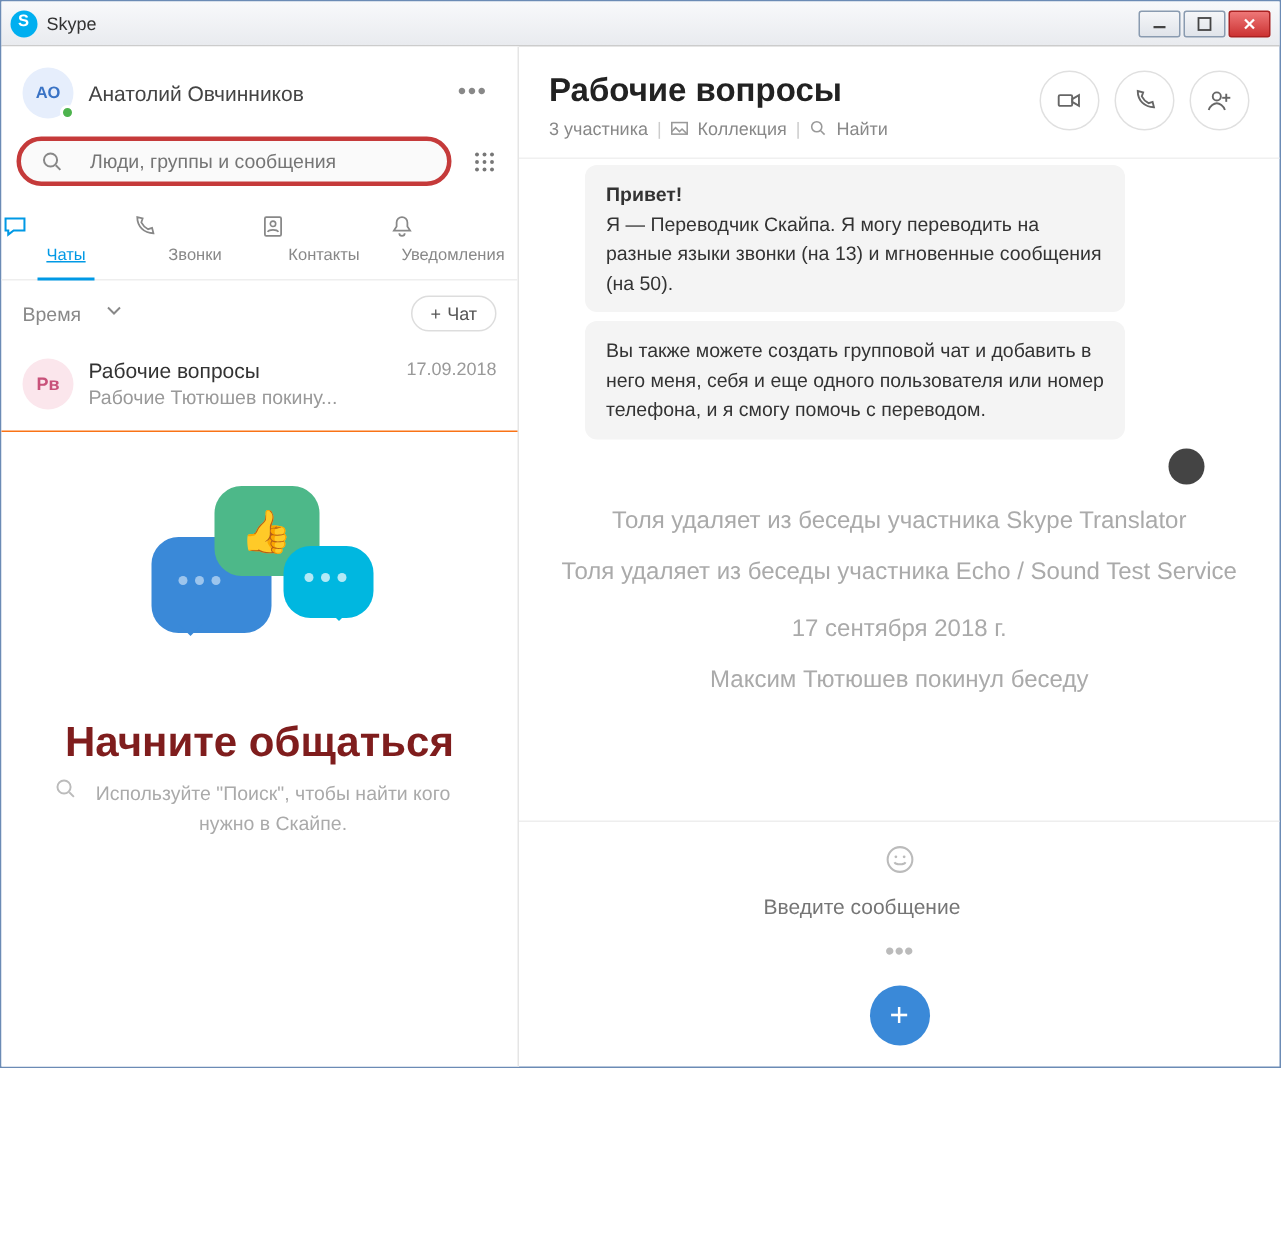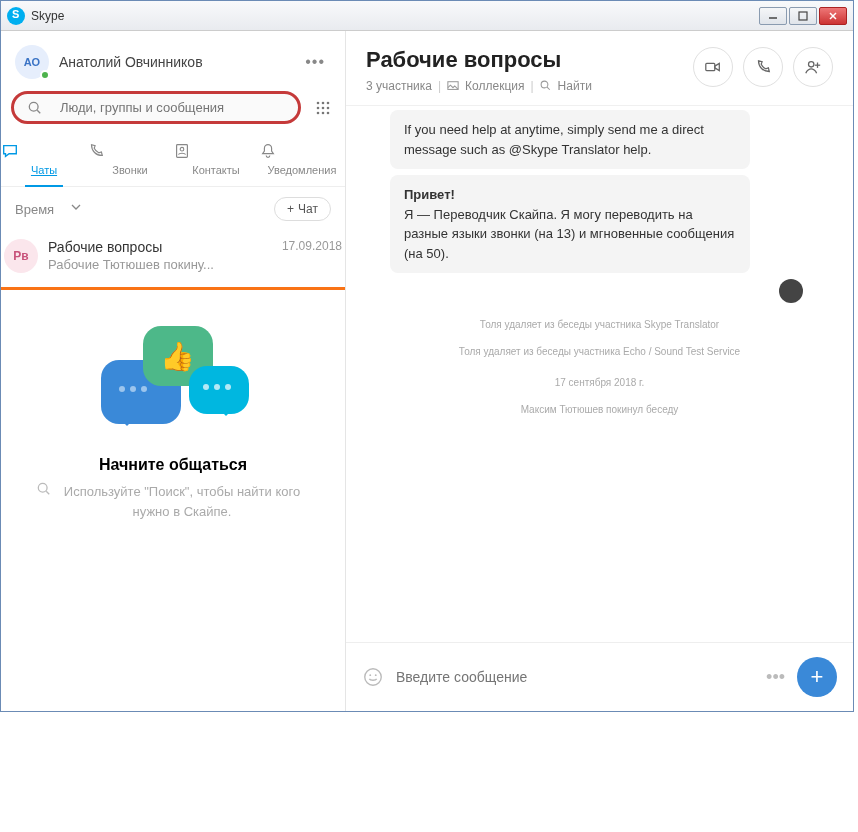--- a/index.html
+++ b/index.html
@@ -37,62 +37,62 @@
 .tabs { display: flex; border-bottom: 1px solid #eee; }
 .tab { flex: 1; text-align: center; padding: 6px 0 10px; font-size: 11px; color: #888; cursor: pointer; position: relative; }
 .tab.active { color: #0099e5; text-decoration: underline; }
 .tab.active::after { content: ""; position: absolute; bottom: -1px; left: 28%; right: 28%; height: 2px; background: #0099e5; }
 .tab .tab-ico { display: block; height: 20px; font-size: 16px; margin-bottom: 2px; }
 
 .filter-row { display: flex; align-items: center; padding: 10px 14px; }
 .sort-btn { font-size: 13px; color: #888; cursor: pointer; display: flex; align-items: flex-start; gap: 17px; }
 .new-chat-btn { margin-left: auto; border: 1px solid #ddd; border-radius: 16px; padding: 4px 12px; font-size: 12px; color: #555; cursor: pointer; display: flex; align-items: center; gap: 4px; background: #fff; }
 
-.chat-item { display: flex; padding: 8px 3px 14px; cursor: pointer; border-bottom: 3px solid #f97316; }
+.chat-item { display: flex; padding: 8px 14px 14px; cursor: pointer; border-bottom: 1px solid #f97316; }
 .chat-avatar { width: 34px; height: 34px; border-radius: 50%; background: #fbe6ec; color: #c8527a; font-size: 12px; font-weight: 600; display: flex; align-items: center; justify-content: center; margin-right: 10px; }
 .chat-body { flex: 1; min-width: 0; }
 .chat-title-row { display: flex; }
 .chat-title { font-size: 14px; color: #333; flex: 1; }
 .chat-date { font-size: 12px; color: #999; }
 .chat-preview { font-size: 13px; color: #999; white-space: nowrap; overflow: hidden; text-overflow: ellipsis; margin-top: 2px; }
 
 .empty-state { flex: 1; display: flex; flex-direction: column; align-items: center; justify-content: flex-start; padding-top: 30px; text-align: center; }
 .empty-illus { width: 160px; height: 120px; position: relative; margin-bottom: 16px; }
 .bubble { position: absolute; border-radius: 18px; }
 .bubble.b1 { width: 80px; height: 64px; background: #3a89d8; left: 8px; top: 40px; }
 .bubble.b1::after { content:""; position:absolute; bottom:-10px; left:18px; border:8px solid transparent; border-top-color:#3a89d8; }
 .bubble.b2 { width: 70px; height: 60px; background: #4db889; left: 50px; top: 6px; display:flex; align-items:center; justify-content:center; color:#e6b17e; font-size:28px; }
 .bubble.b3 { width: 60px; height: 48px; background: #00b7e0; right: 4px; top: 46px; }
 .bubble.b3::after { content:""; position:absolute; bottom:-9px; right:16px; border:7px solid transparent; border-top-color:#00b7e0; }
 .dots { position:absolute; display:flex; gap:5px; }
 .dots span { width:6px; height:6px; border-radius:50%; }
 .bubble.b1 .dots { top:26px; left:18px; } .bubble.b1 .dots span { background:#9cc5ed; }
 .bubble.b3 .dots { top:18px; left:14px; } .bubble.b3 .dots span { background:#b3e9f6; }
-.empty-title { font-size: 16px; font-weight: 600; color: #000000; margin-bottom: 8px; }
+.empty-title { font-size: 28px; font-weight: 600; color: #7f1d1d; margin-bottom: 8px; margin-top: 25px; }
 .empty-sub { font-size: 13px; color: #aaa; padding: 0 36px; line-height: 1.5; display: flex; align-items: flex-start; gap: 4px; justify-content: center; }
 
 
 .main { flex: 1; display: flex; flex-direction: column; }
 .chat-header { padding: 16px 20px 12px; display: flex; align-items: flex-start; border-bottom: 1px solid #f0f0f0; }
 .chat-header .meta { flex: 1; }
 .chat-header h1 { font-size: 22px; font-weight: 700; color: #222; margin-bottom: 6px; }
 .chat-header .sub { font-size: 12px; color: #888; display: flex; align-items: center; gap: 6px; flex-wrap: wrap; }
 .chat-header .sub .sep { color: #ccc; }
 .header-actions { display: flex; gap: 10px; }
 .hact { width: 40px; height: 40px; border: 1px solid #e0e0e0; border-radius: 50%; display: flex; align-items: center; justify-content: center; color: #666; cursor: pointer; background: #fff; }
 
 .messages { flex: 1; overflow-y: auto; padding: 4px 20px 10px; }
 .msg-group { max-width: 360px; margin: 0 0 6px 24px; }
 .msg { background: #f4f4f4; border-radius: 8px; padding: 10px 14px; font-size: 13px; color: #333; line-height: 1.5; margin-bottom: 6px; }
 .msg b { font-weight: 600; }
 .msg-avatar-right { width: 24px; height: 24px; border-radius: 50%; background: #444; margin-left: auto; margin-right: 30px; }
-.sys { text-align: center; font-size: 10px; color: #aaa; margin: 16px 0; }
+.sys { text-align: center; font-size: 16px; color: #aaa; margin: 16px 0; }
 .sys.date { margin-top: 20px; }
 
-.composer { border-top: 1px solid #eee; padding: 14px 16px; display: flex; align-items: center; gap: 12px; }
+.composer { border-top: 1px solid #eee; padding: 14px 16px; display: flex; align-items: center; gap: 12px; flex-direction: column; }
 .composer .emoji-btn, .composer .more-btn2 { color: #bbb; font-size: 18px; cursor: pointer; }
 .composer input { flex: 1; border: none; outline: none; font-size: 14px; color: #888; }
 .composer .plus-btn { width: 40px; height: 40px; border-radius: 50%; background: #3a89d8; color: #fff; font-size: 22px; display: flex; align-items: center; justify-content: center; cursor: pointer; }
 
 svg { display: block; }
 </style>
 </head>
 <body>
 
 <div class="window">
@@ -292,26 +292,24 @@
                 <line x1="15" y1="5" x2="15" y2="11" stroke="#666" stroke-width="1.4"></line>
                 <line x1="12" y1="8" x2="18" y2="8" stroke="#666" stroke-width="1.4"></line>
               </svg>
           </div>
         </div>
       </div>
 
       <div class="messages">
         <div class="msg-group">
           <div class="msg">
-            <span>If you need help at anytime, simply send me a direct message such as @Skype Translator help.</span>
-          </div>
-          <div class="msg">
             <b>Привет!</b><br>
             <span>Я — Переводчик Скайпа. Я могу переводить на разные языки звонки (на 13) и мгновенные сообщения (на 50).</span>
           </div>
+          <div class="msg">Вы также можете создать групповой чат и добавить в него меня, себя и еще одного пользователя или номер телефона, и я смогу помочь с переводом.</div>
         </div>
         <div class="msg-avatar-right"></div>
 
         <div class="sys">Толя удаляет из беседы участника Skype Translator</div>
         <div class="sys">Толя удаляет из беседы участника Echo / Sound Test Service</div>
         <div class="sys date">17 сентября 2018 г.</div>
         <div class="sys">Максим Тютюшев покинул беседу</div>
       </div>
 
       <div class="composer">

